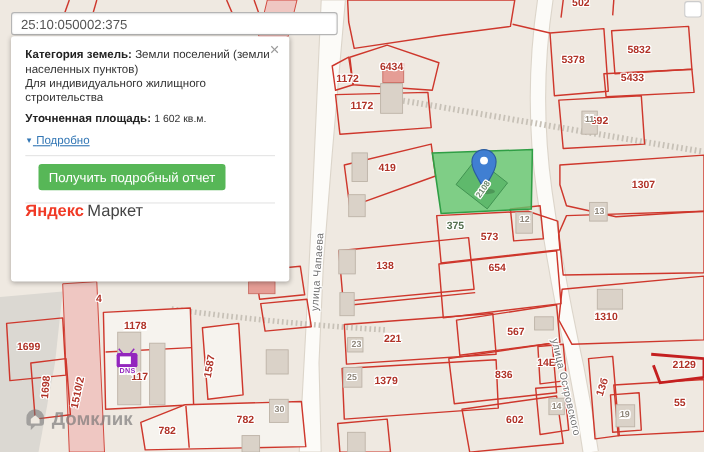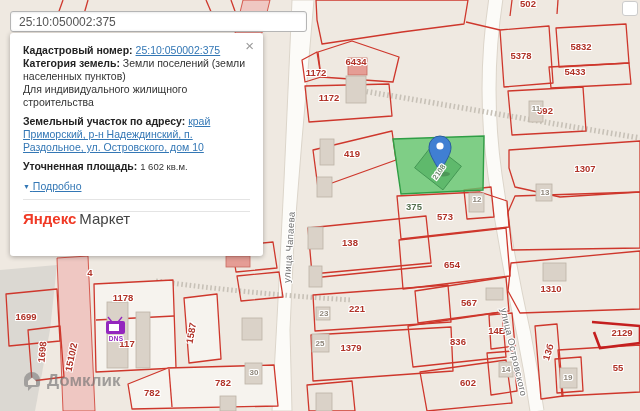--- a/index.html
+++ b/index.html
@@ -178,21 +178,21 @@
     </g>
   </svg>
 
   <div>
     <div class="lbl" style="left:356px;top:61px">6434</div>
     <div class="lbl" style="left:316px;top:72px">1172</div>
     <div class="lbl" style="left:329px;top:97px">1172</div>
     <div class="lbl" style="left:352px;top:153px">419</div>
     <div class="lbl" style="left:350px;top:242px">138</div>
     <div class="lbl" style="left:445px;top:216px">573</div>
-    <div class="lbl" style="left:452px;top:264px">654</div>
+    <div class="lbl" style="left:452px;top:244px">654</div>
     <div class="lbl" style="left:469px;top:302px">567</div>
     <div class="lbl" style="left:458px;top:341px">836</div>
     <div class="lbl" style="left:468px;top:382px">602</div>
     <div class="lbl" style="left:357px;top:308px">221</div>
     <div class="lbl" style="left:351px;top:347px">1379</div>
     <div class="lbl" style="left:521px;top:55px">5378</div>
     <div class="lbl" style="left:581px;top:46px">5832</div>
     <div class="lbl" style="left:575px;top:71px">5433</div>
     <div class="lbl" style="left:528px;top:3px">502</div>
     <div class="lbl" style="left:545px;top:110px">692</div>
@@ -236,48 +236,41 @@
     <span>Домклик</span>
   </div>
 
   <div class="map-control"></div>
 
   <input class="search-input" type="text" value="25:10:050002:375" style="">
 
   <div class="panel">
     <span class="close">×</span>
 
-    <p>
-      <b>Кадастровый номер:</b>
-      <a>25:10:050002:375</a>
-    </p>
 
     <p class="m5">
       <b>Категория земель:</b>
       <span>Земли поселений (земли населенных пунктов)</span><br>
       <span>Для индивидуального жилищного строительства</span>
     </p>
 
-    <p class="m6">
-      <b>Земельный участок по адресу:</b>
-      <a>край Приморский, р-н Надеждинский, п. Раздольное, ул. Островского, дом 10</a>
-    </p>
 
     <p class="m6">
       <b>Уточненная площадь:</b>
       <span class="small">1 602 кв.м.</span>
     </p>
 
     <a class="det">
       <span class="tri">▼</span>
       <span>Подробно</span>
     </a>
 
     <div class="hr"></div>
 
+    <button class="report-btn">Получить подробный отчет</button>
 
     <div class="hr" style="margin-top:11px"></div>
 
     <div class="pfooter">
       <span class="ylogo">
         <span class="y1">Яндекс</span><span class="y2">Маркет</span>
       </span>
     </div>
   </div>
 

